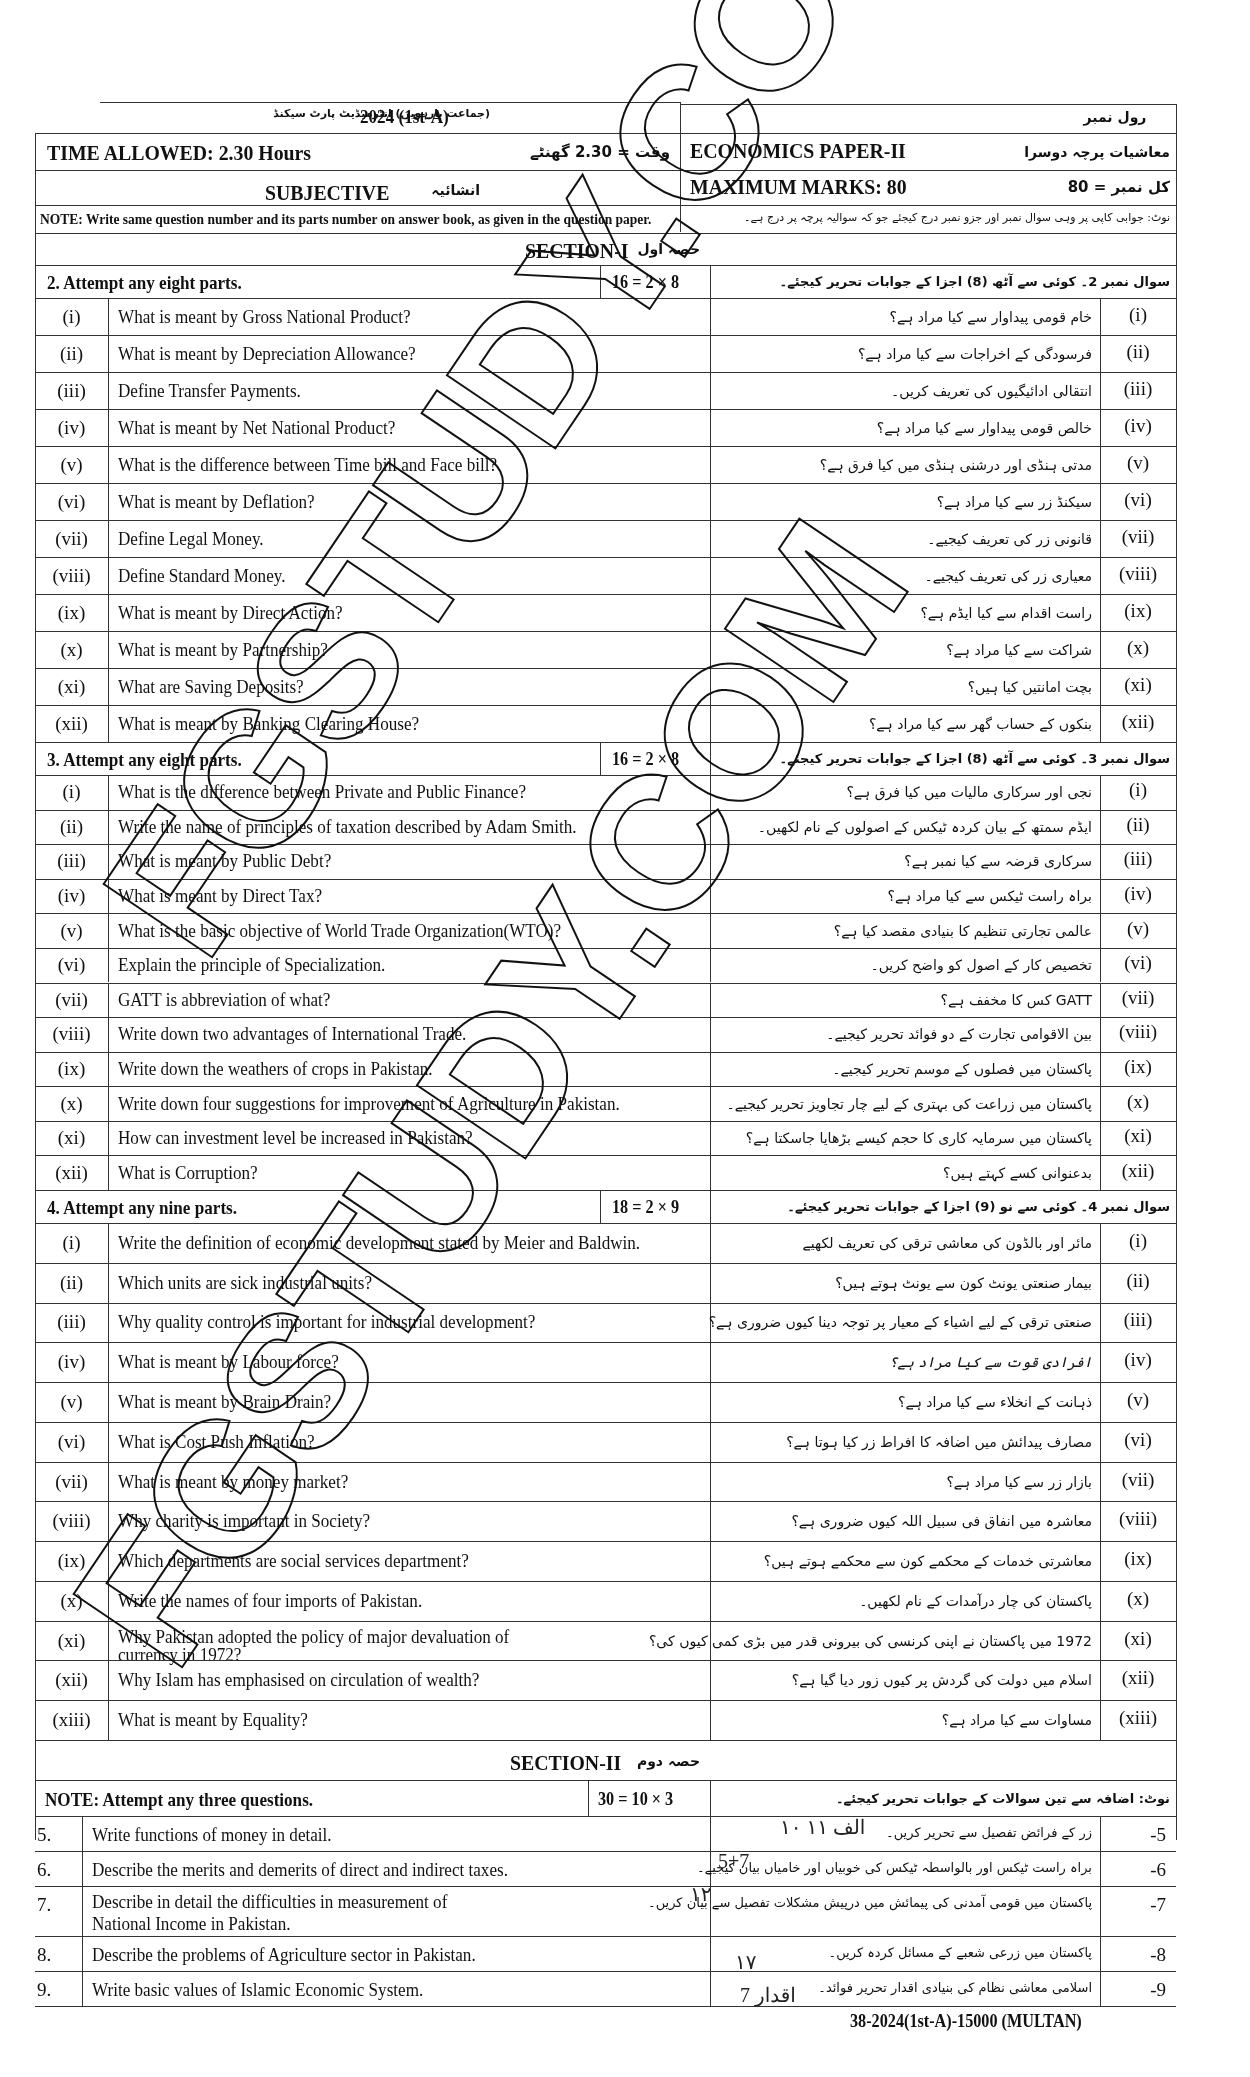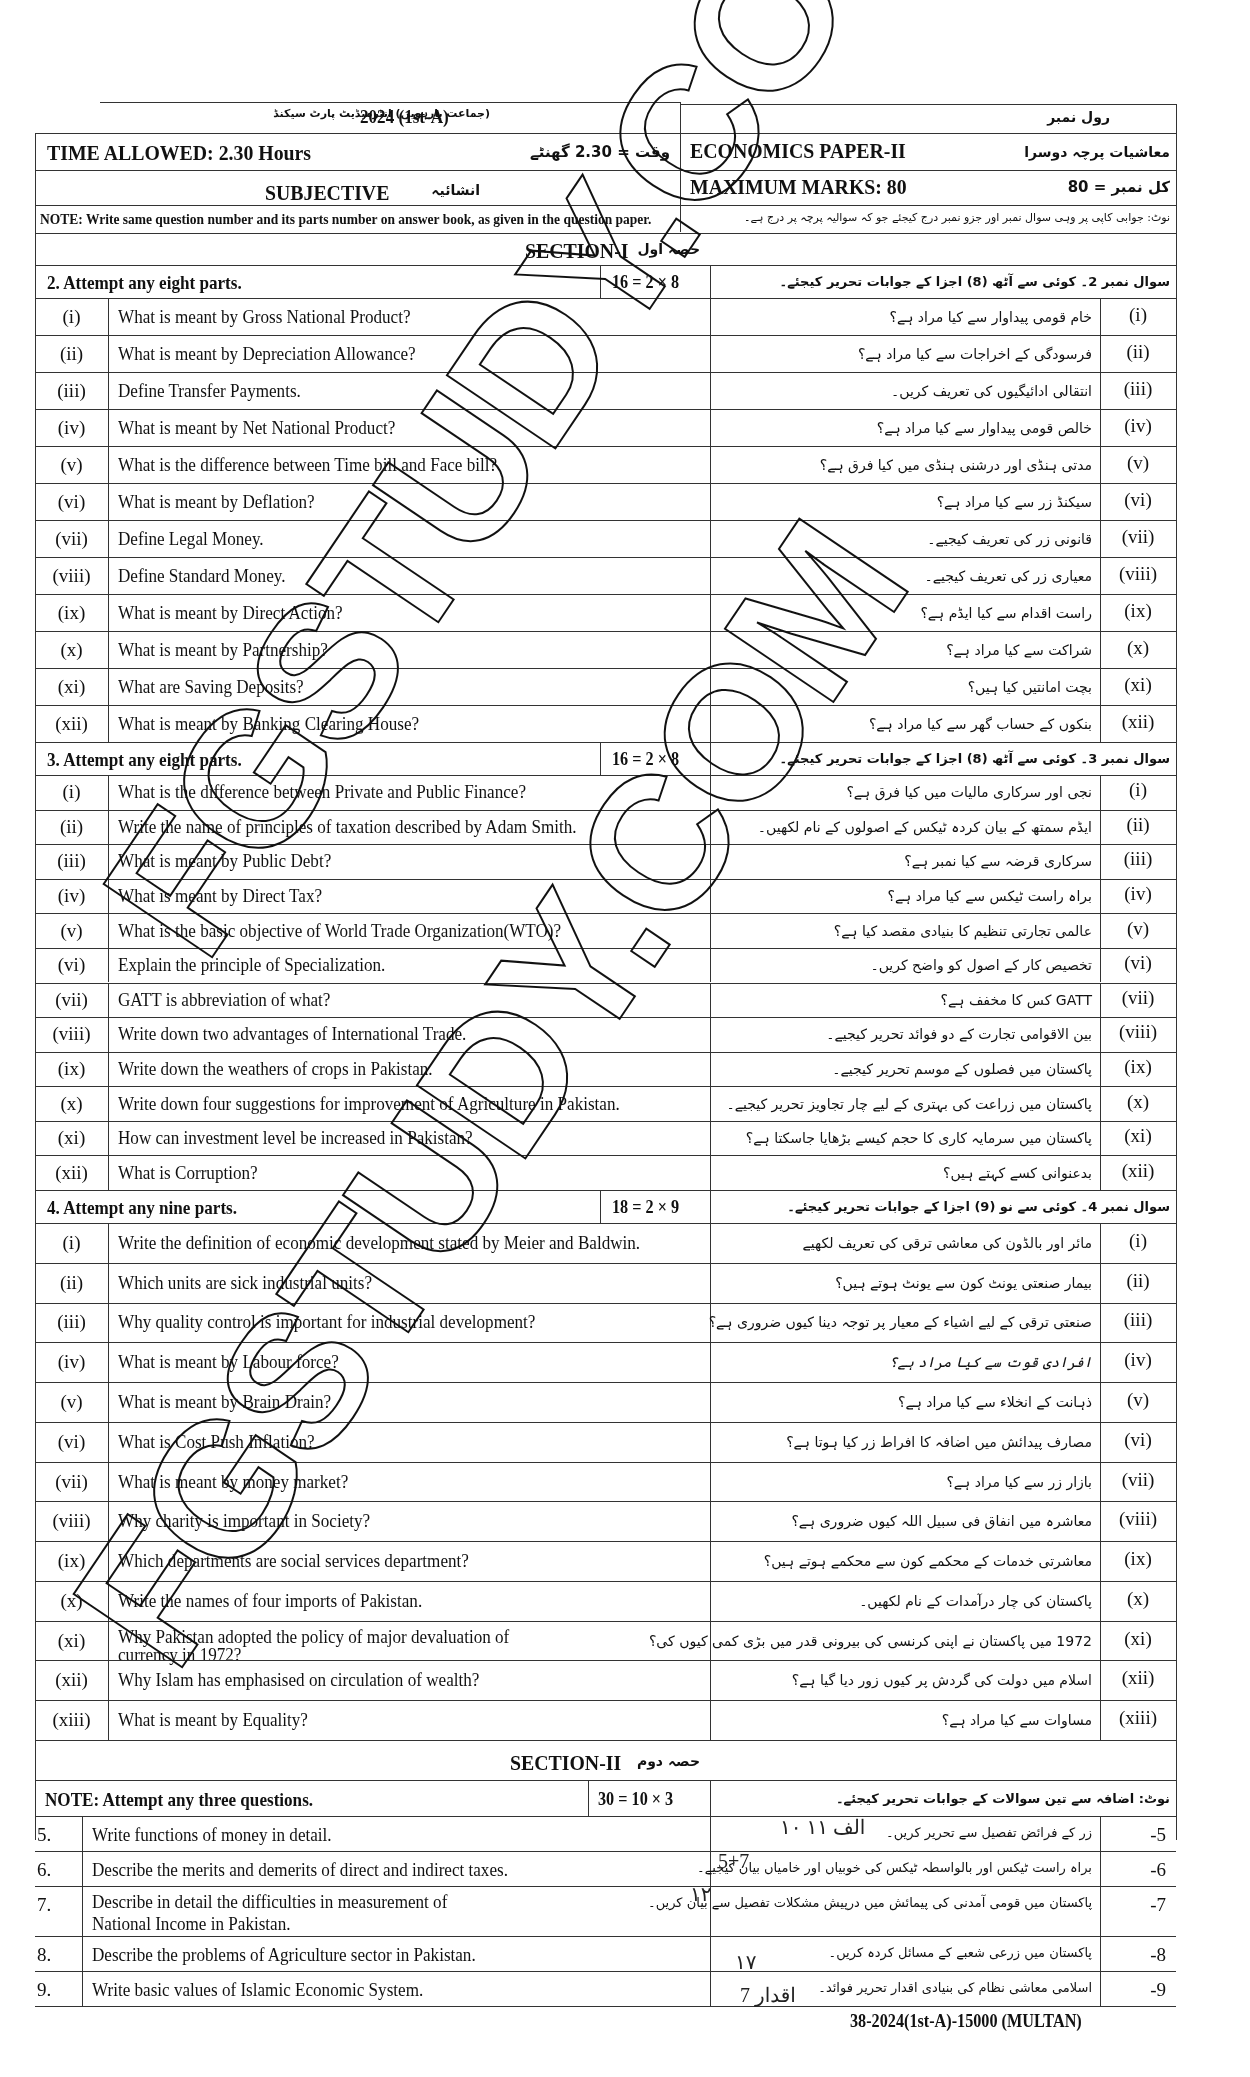--- a/index.html
+++ b/index.html
@@ -23,21 +23,21 @@
 </head>
 <body>
 
 <div class="page" id="page">
     <div class="hline" style="left:100px;top:102px;width:580px"></div>
     <div class="hline" style="left:680px;top:104px;width:496px"></div>
     <div class="vline" style="left:680px;top:102px;height:130px"></div>
     <div class="vline" style="left:1176px;top:104px;height:30px"></div>
     <div class="txt ur b" style="left:160px;top:108px;width:330px;font-size:11px;">(جماعت بارہویں) انٹرمیڈیٹ پارٹ سیکنڈ</div>
     <div class="txt hdr" style="left:360px;top:107px;font-size:19px;">2024 (1st-A)</div>
-    <div class="txt ur b" style="left:1000px;top:110px;width:110px;font-size:14px;">رول نمبر</div>
+    <div class="txt ur b" style="left:1060px;top:110px;width:110px;font-size:14px;text-align:center;">رول نمبر</div>
     <div class="hline" style="left:35px;top:133px;width:1141px"></div>
     <div class="vline" style="left:35px;top:133px;height:1707px"></div>
     <div class="vline" style="left:1176px;top:133px;height:1707px"></div>
     <div class="txt hdr" style="left:47px;top:142px;">TIME ALLOWED: 2.30 Hours</div>
     <div class="txt ur b" style="left:470px;top:145px;width:200px;font-size:15px;">وقت = 2.30 گھنٹے</div>
     <div class="txt hdr" style="left:690px;top:140px;">ECONOMICS   PAPER-II</div>
     <div class="txt ur b" style="left:980px;top:145px;width:190px;font-size:14px;">معاشیات پرچہ دوسرا</div>
     <div class="hline" style="left:35px;top:170px;width:1141px"></div>
     <div class="txt hdr" style="left:265px;top:182px;">SUBJECTIVE</div>
     <div class="txt ur b" style="left:420px;top:183px;width:60px;font-size:14px;">انشائیہ</div>

